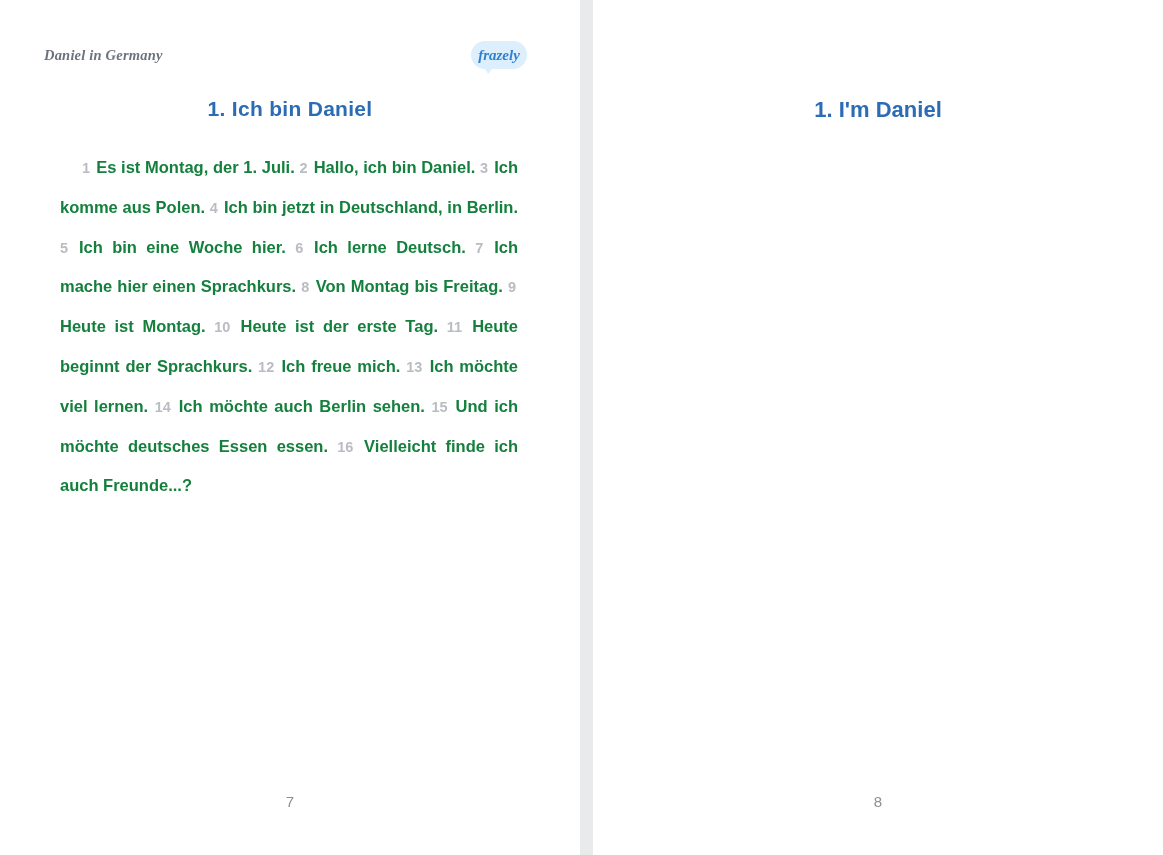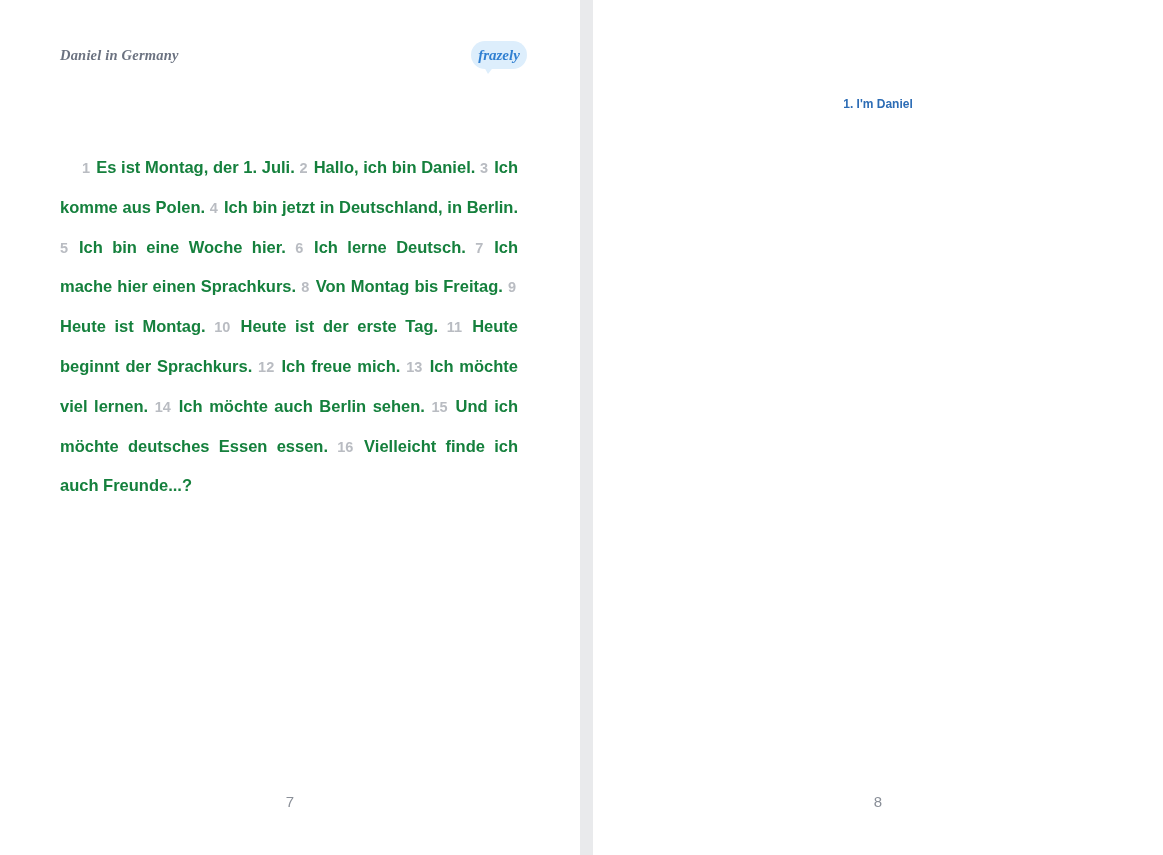--- a/index.html
+++ b/index.html
@@ -44,21 +44,21 @@
   .running-head {
     position: absolute;
     font-family: "Liberation Serif", serif;
     font-style: italic;
     font-weight: bold;
     font-size: 14.5px;
     color: #6b7280;
     letter-spacing: 0.2px;
     white-space: nowrap;
   }
-  .page-left .running-head { left: 60px; top: 47px; }
+  .page-left .running-head { left: 44px; top: 47px; }
 
   .logo {
     position: absolute;
     width: 56px;
     height: 34px;
   }
   .logo .bubble {
     position: absolute;
     left: 0; top: 0;
     width: 56px;
@@ -102,21 +102,21 @@
   }
   .page-left .chapter-title {
     top: 97px;
     left: 0;
     font-size: 21px;
     letter-spacing: 0.3px;
   }
   .page-right .chapter-title {
     top: 97px;
     left: 0;
-    font-size: 12px;
+    font-size: 22px;
   }
 
   
   .flow {
     position: absolute;
     left: 60px;
     top: 148px;
     width: 458px;
     text-align: justify;
     font-size: 16.5px;
@@ -157,20 +157,21 @@
   <div class="page page-left">
 
     <div class="running-head">Daniel in Germany</div>
 
     <div class="logo">
       <div class="bubble"></div>
       <div class="tail"></div>
       <div class="wordmark">frazely</div>
     </div>
 
+    <div class="chapter-title">1. Ich bin Daniel</div>
 
     <div class="flow" id="left-flow"><span class="seg"><span class="num">1 </span><span class="txt">Es ist Montag, der 1. Juli. </span></span><span class="seg"><span class="num">2 </span><span class="txt">Hallo, ich bin Daniel. </span></span><span class="seg"><span class="num">3 </span><span class="txt">Ich komme aus Polen. </span></span><span class="seg"><span class="num">4 </span><span class="txt">Ich bin jetzt in Deutschland, in Berlin. </span></span><span class="seg"><span class="num">5 </span><span class="txt">Ich bin eine Woche hier. </span></span><span class="seg"><span class="num">6 </span><span class="txt">Ich lerne Deutsch. </span></span><span class="seg"><span class="num">7 </span><span class="txt">Ich mache hier einen Sprachkurs. </span></span><span class="seg"><span class="num">8 </span><span class="txt">Von Montag bis Freitag. </span></span><span class="seg"><span class="num">9 </span><span class="txt">Heute ist Montag. </span></span><span class="seg"><span class="num">10 </span><span class="txt">Heute ist der erste Tag. </span></span><span class="seg"><span class="num">11 </span><span class="txt">Heute beginnt der Sprachkurs. </span></span><span class="seg"><span class="num">12 </span><span class="txt">Ich freue mich. </span></span><span class="seg"><span class="num">13 </span><span class="txt">Ich möchte viel lernen. </span></span><span class="seg"><span class="num">14 </span><span class="txt">Ich möchte auch Berlin sehen. </span></span><span class="seg"><span class="num">15 </span><span class="txt">Und ich möchte deutsches Essen essen. </span></span><span class="seg"><span class="num">16 </span><span class="txt">Vielleicht finde ich auch Freunde...? </span></span></div>
 
     <div class="folio">7</div>
   </div>
 
   <div class="gutter"></div>
 
   <div class="page page-right">
 

